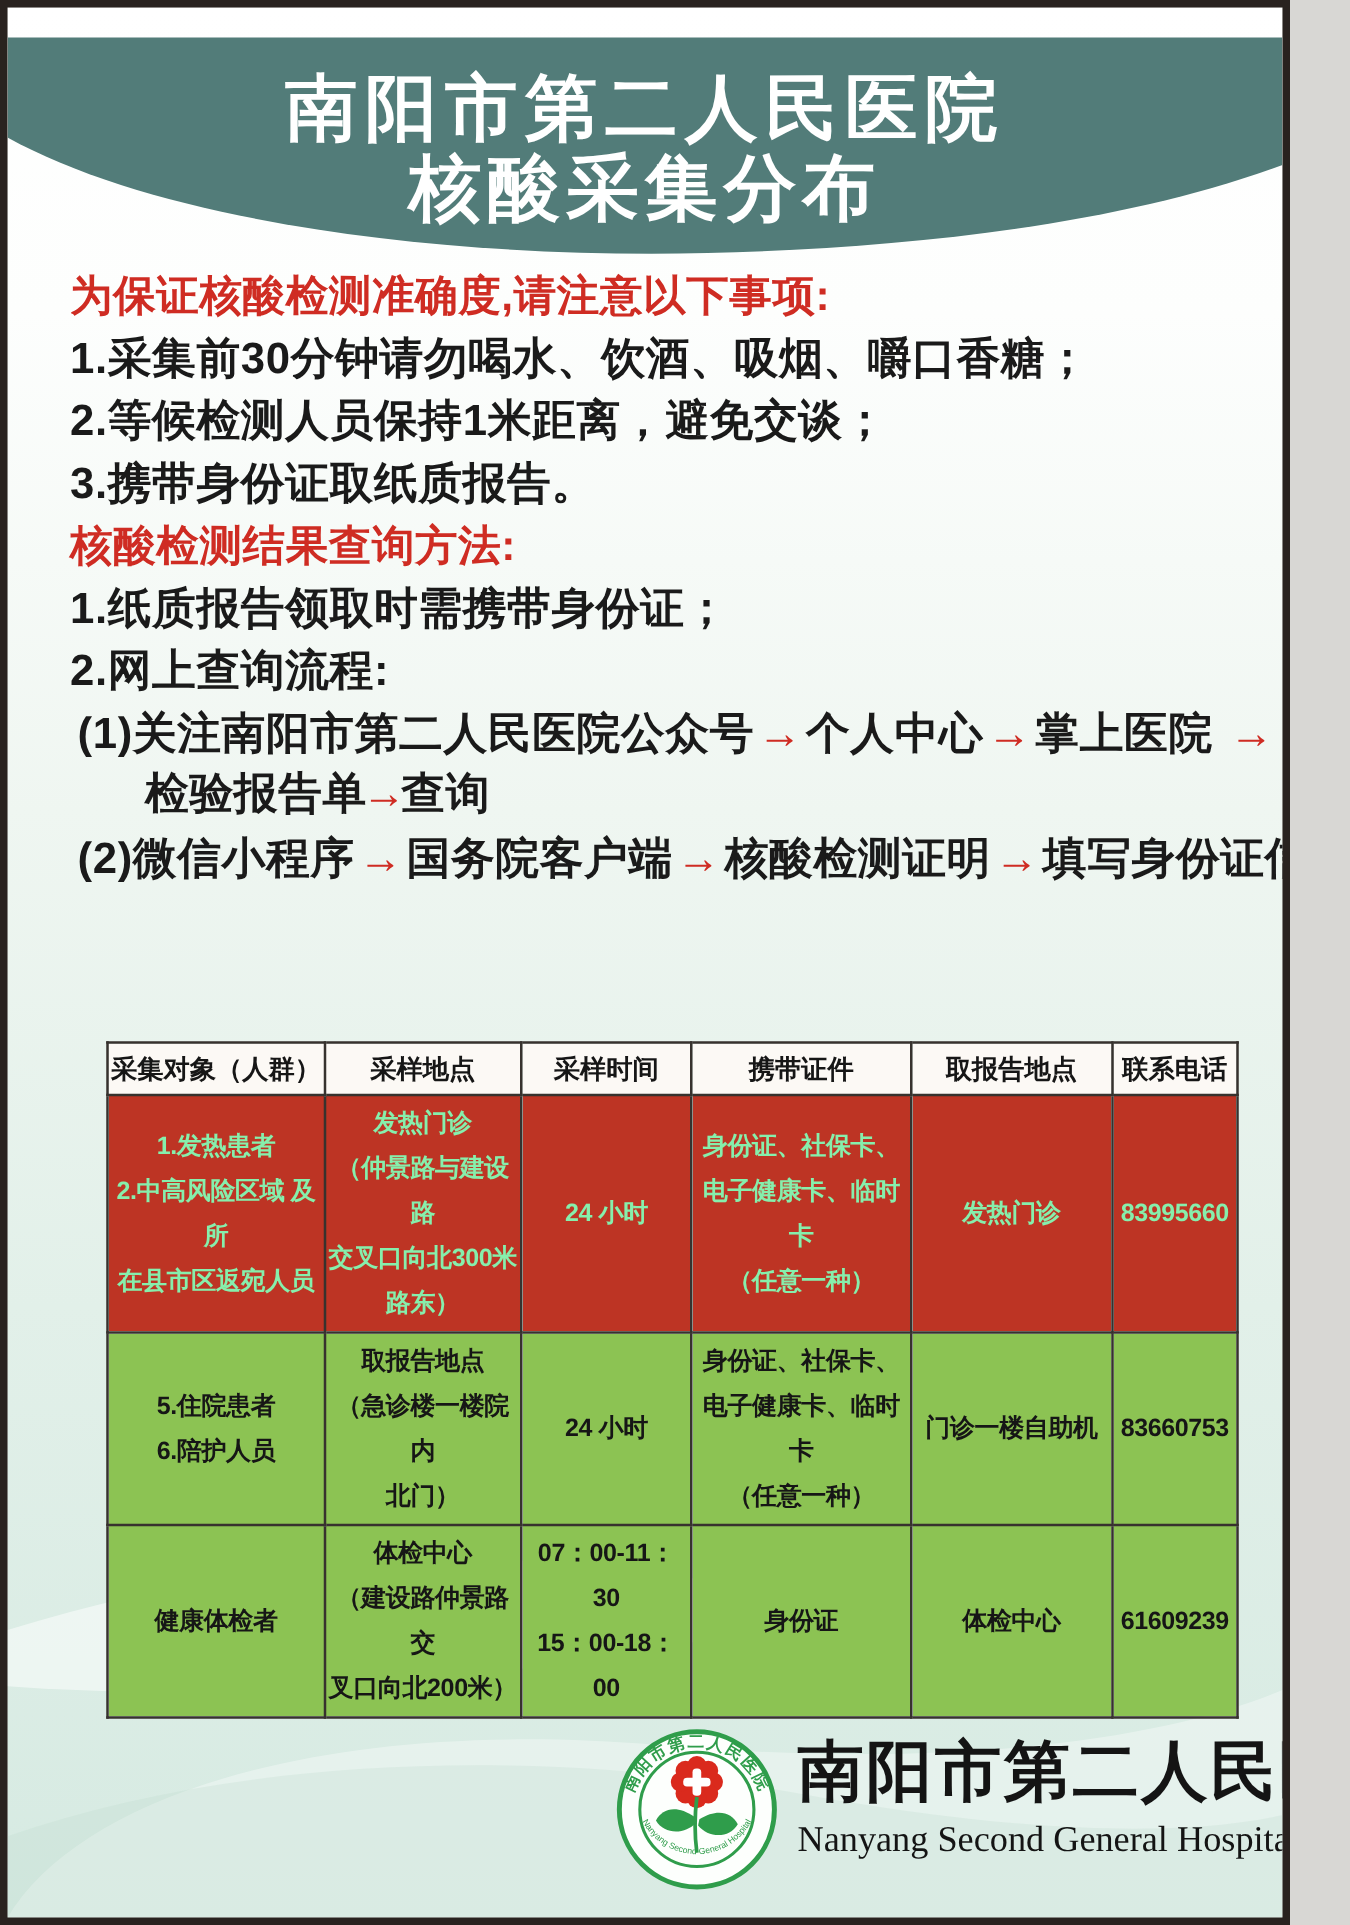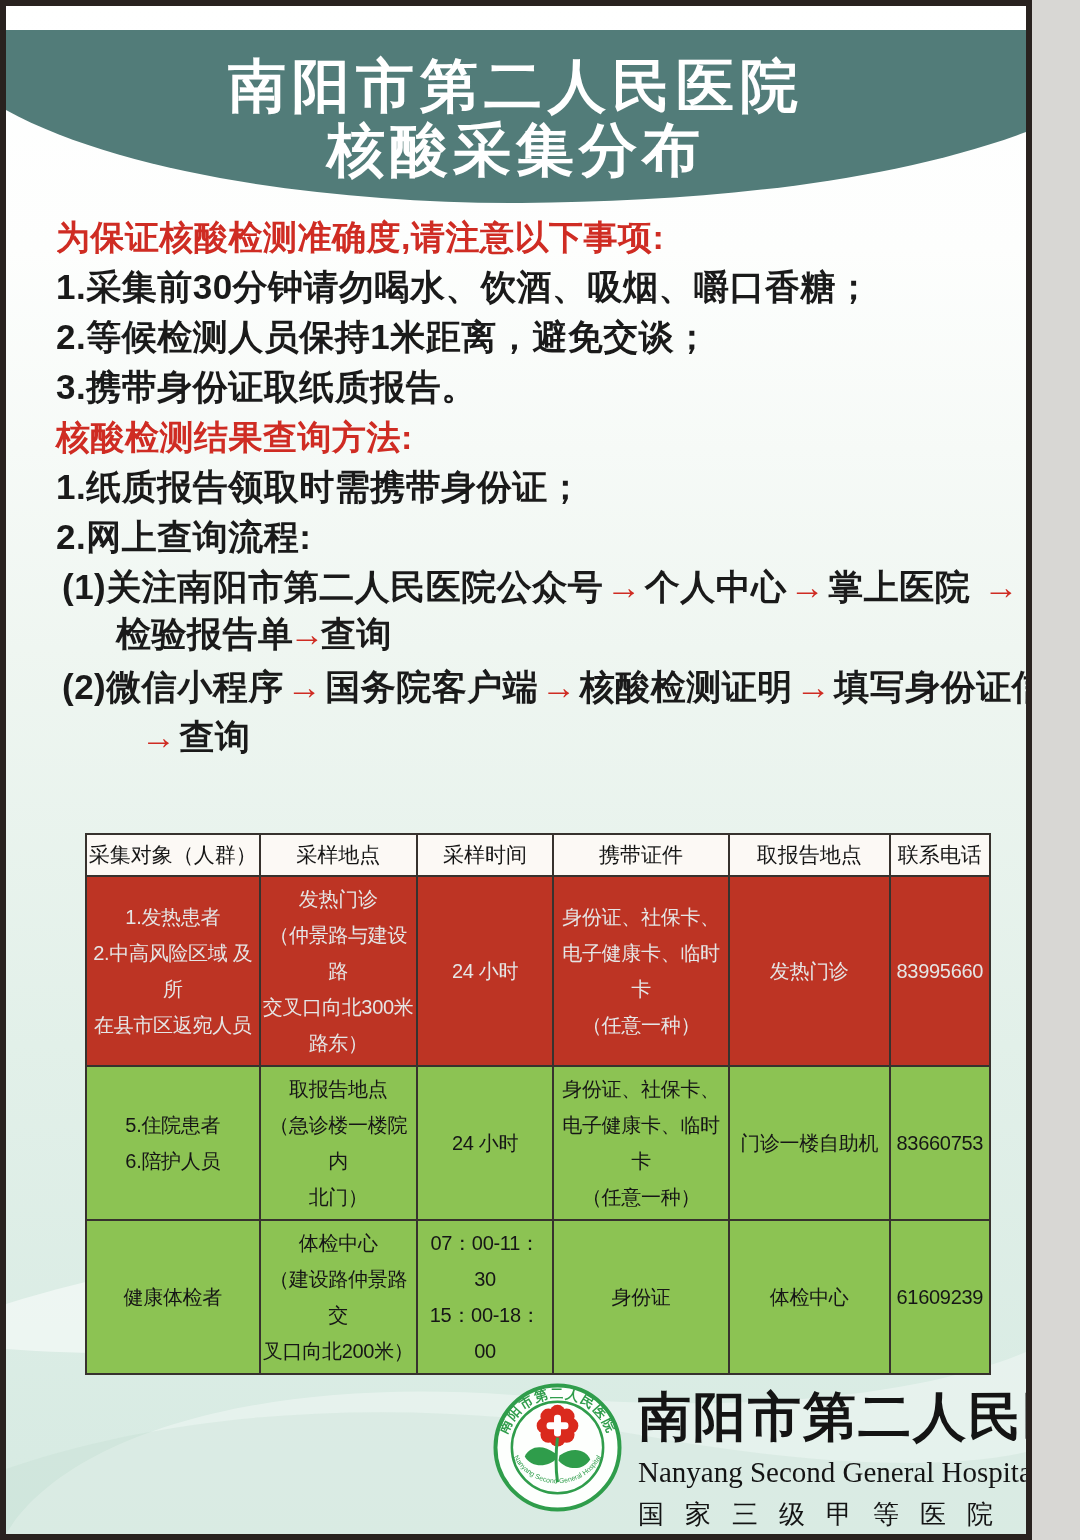--- a/index.html
+++ b/index.html
@@ -20,24 +20,24 @@
 
   .notice{position:absolute;left:50px;top:206px;width:940px;}
   .nline{font-size:35px;font-weight:bold;color:#1a1a1a;line-height:50px;white-space:nowrap;letter-spacing:.5px;}
   .nline .red{color:var(--red-text,#cf2c23);font-size:34px;}
   .nline .arw{color:var(--red-text,#cf2c23);padding:0 3px;}
 
   table.collect{
     position:absolute;left:79px;top:827px;width:906px;
     border-collapse:collapse;table-layout:fixed;
   }
-  table.collect th,table.collect td{border:2px solid #37322e;font-weight:normal;overflow:hidden;}
+  table.collect th,table.collect td{border:2px solid #37322e;font-weight:bold;overflow:hidden;}
   table.collect thead th{height:38px;background:var(--header-row-bg,#fcf9f5);font-size:21px;color:#161616;text-align:center;}
   table.collect td{font-size:20px;line-height:36px;text-align:center;padding:4px 2px;letter-spacing:-.3px;vertical-align:middle;}
-  tr.red{background:var(--table-red,#bd3424);color:#e5e5e5;}
+  tr.red{background:var(--table-red,#bd3424);color:#86efac;}
   tr.green{background:var(--table-green,#8cc353);color:#161616;}
   tbody tr:nth-child(1){height:150px;}
   tbody tr:nth-child(2){height:112px;}
   tbody tr:nth-child(3){height:114px;}
   td.left{text-align:left;padding-left:9px;}
 
   .bgwaves{position:absolute;left:0;bottom:0;width:1020px;height:400px;pointer-events:none;}
 
   .footer-logo{position:absolute;left:486px;top:1376px;width:131px;height:131px;}
   .footer-text{position:absolute;left:632px;top:1376px;width:390px;color:#141414;}
@@ -66,21 +66,20 @@
       <div class="nline"><span class="red">为保证核酸检测准确度,请注意以下事项:</span></div>
       <div class="nline"><span>1.采集前30分钟请勿喝水、饮酒、吸烟、嚼口香糖；</span></div>
       <div class="nline"><span>2.等候检测人员保持1米距离，避免交谈；</span></div>
       <div class="nline"><span>3.携带身份证取纸质报告。</span></div>
       <div class="nline"><span class="red">核酸检测结果查询方法:</span></div>
       <div class="nline"><span>1.纸质报告领取时需携带身份证；</span></div>
       <div class="nline"><span>2.网上查询流程:</span></div>
       <div class="nline" style="padding-left: 6px;"><span>(1)关注南阳市第二人民医院公众号</span><span class="arw">→</span><span>个人中心</span><span class="arw">→</span><span>掌上医院 </span><span class="arw">→</span></div>
       <div class="nline" style="padding-left: 60px; font-family: Liberation Mono, monospace;"><span>检验报告单</span><span class="arw">→</span><span>查询</span></div>
       <div class="nline" style="padding-left: 6px;"><span>(2)微信小程序</span><span class="arw">→</span><span>国务院客户端</span><span class="arw">→</span><span>核酸检测证明</span><span class="arw">→</span><span>填写身份证信息</span></div>
-      <div class="nline" style="padding-left: 82px;"><span class="arw">→</span><span>查询</span></div>
     </div>
 
   <table class="collect">
     <colgroup>
         <col style="width: 19.2%;">
         <col style="width: 17.4%;">
         <col style="width: 15.1%;">
         <col style="width: 19.4%;">
         <col style="width: 17.8%;">
         <col style="width: 11.1%;">
@@ -202,16 +201,15 @@
     </g>
     <g>
       <path d="M66,56 C 64,72 64,86 66,101" stroke="var(--logo-green,#2f9d4b)" stroke-width="3" fill="none"></path>
       <path d="M64,72 C 50,62 38,65 33,75 C 40,87 57,86 65,77 Z" fill="var(--logo-green,#2f9d4b)"></path>
       <path d="M68,74 C 82,65 94,68 99,78 C 92,90 75,89 67,79 Z" fill="var(--logo-green,#2f9d4b)"></path>
     </g>
   </svg>
   <div class="footer-text">
     <div class="hcn">南阳市第二人民医院</div>
     <div class="hen">Nanyang Second General Hospital</div>
-    <div class="hgr">国家三级甲等医院</div>
   </div>
 
 </div>
 
 </body></html>

